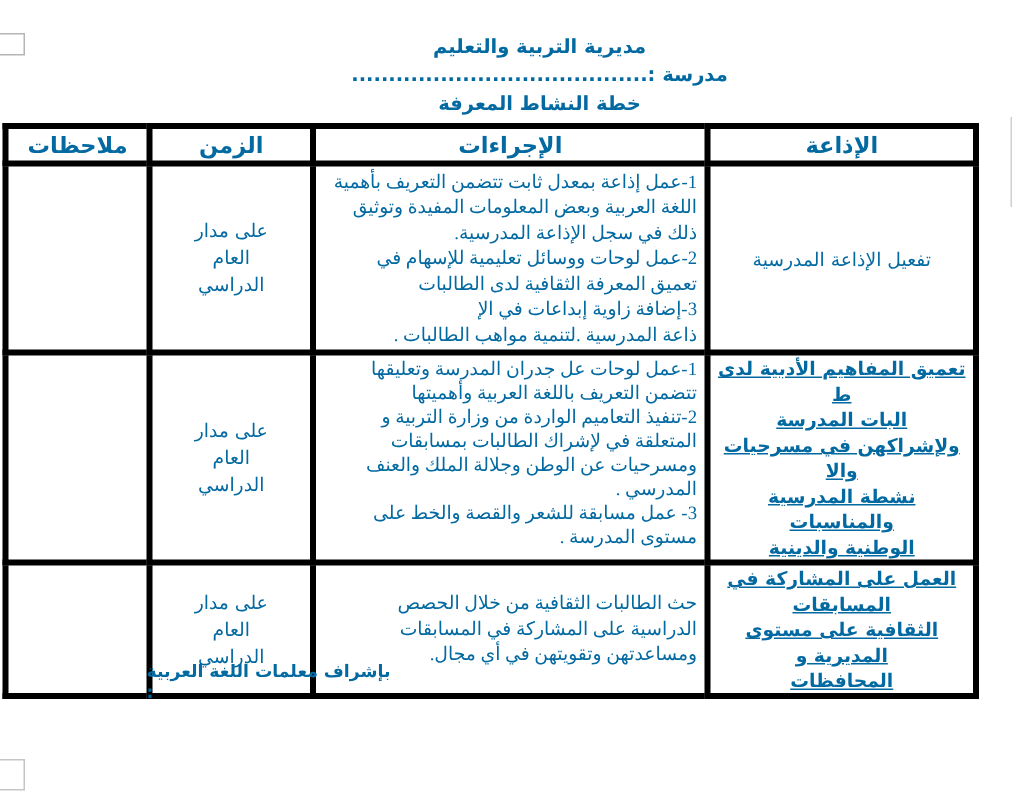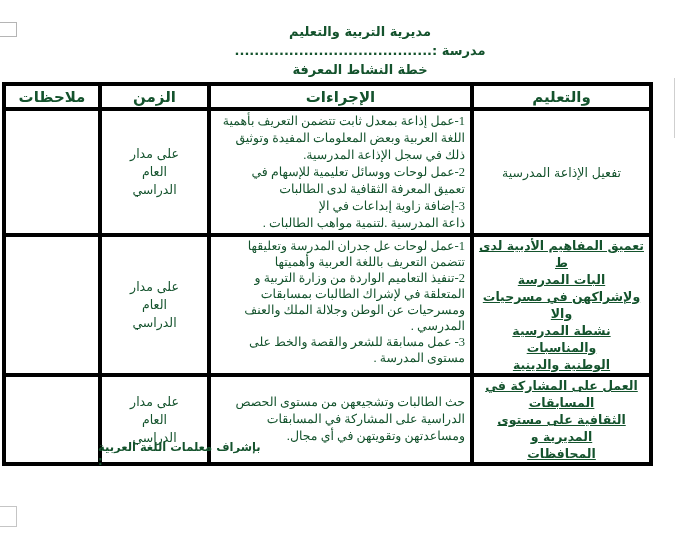--- a/index.html
+++ b/index.html
@@ -1,21 +1,21 @@
 <!DOCTYPE html>
 <html lang="ar"><head>
 <meta charset="utf-8">
 <style>
   html,body{margin:0;padding:0;background:#ffffff;}
   .page{
     position:relative;
     width:678px;height:540px;
     background:#ffffff;
     font-family:"DejaVu Sans",sans-serif;
-    color:#14532d;
+    color:#0369a1;
     overflow:hidden;
     direction:rtl;
   }
   .doc-header{
     position:absolute;
     top:22px;left:230px;width:260px;
     text-align:center;
     font-weight:bold;
     font-size:13px;
     line-height:19px;
@@ -105,21 +105,21 @@
 
   <table class="plan-table">
     <colgroup>
       <col style="width:179px">
       <col style="width:263px">
       <col style="width:109px">
       <col style="width:96px">
     </colgroup>
     <thead>
       <tr>
-        <th>والتعليم</th>
+        <th>الإذاعة</th>
         <th>الإجراءات</th>
         <th>الزمن</th>
         <th>ملاحظات</th>
       </tr>
     </thead>
     <tbody>
       <tr class="row1">
         <td class="objective">
             <div class="cell-text">تفعيل الإذاعة المدرسية</div>
           </td>
@@ -168,21 +168,21 @@
             <div class="cell-text"></div>
           </td>
       </tr>
       <tr class="row3">
         <td class="objective bold">
             <div class="cell-text">العمل على المشاركة في المسابقات
 الثقافية على مستوى المديرية و
 المحافظات</div>
           </td>
         <td class="procedures">
-            <div class="cell-text">حث الطالبات وتشجيعهن من مستوى الحصص
+            <div class="cell-text">حث الطالبات الثقافية من خلال الحصص
 الدراسية على المشاركة في المسابقات
 ومساعدتهن وتقويتهن في أي مجال.</div>
           </td>
         <td class="time">
             <div class="cell-text">على مدار
 العام
 الدراسي</div>
           </td>
         <td class="notes">
             <div class="cell-text"></div>

